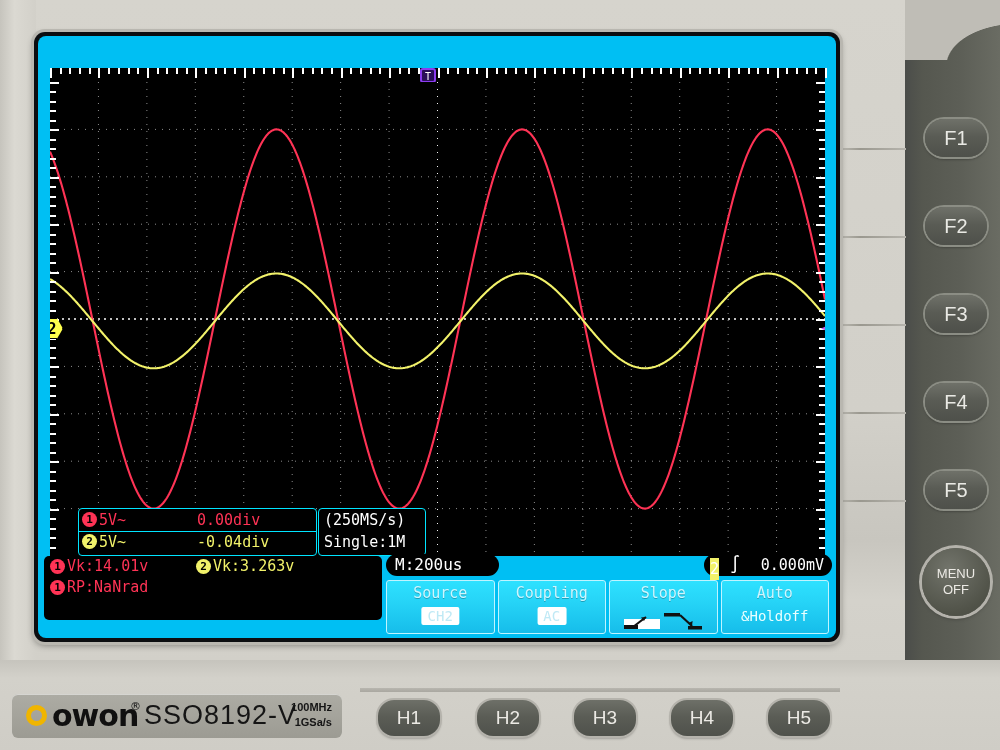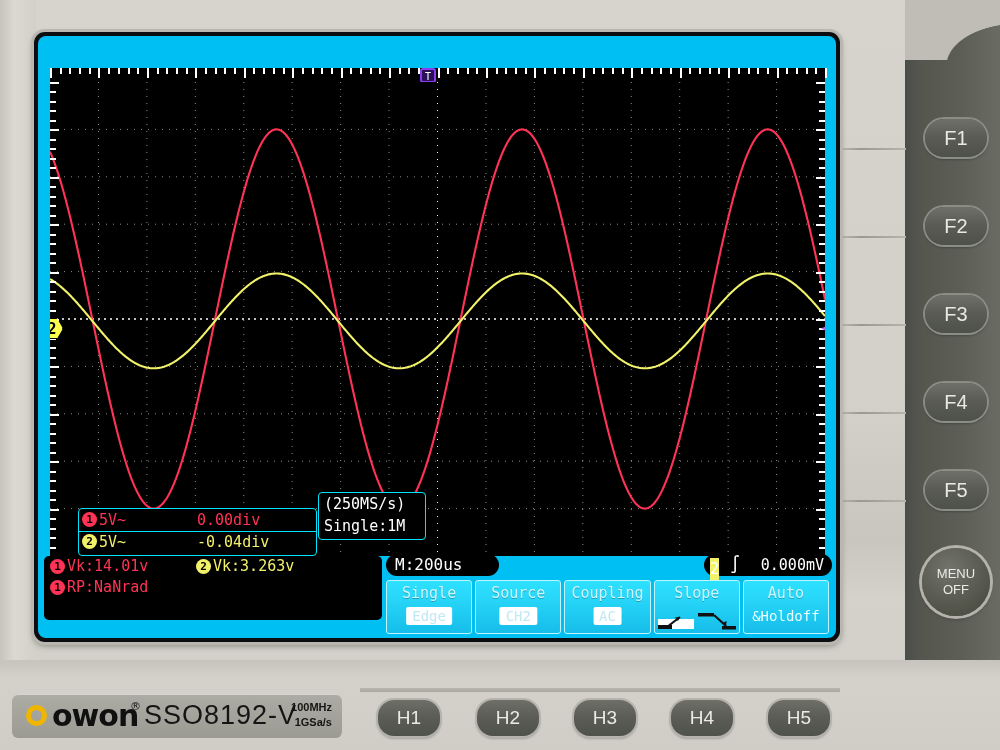--- a/index.html
+++ b/index.html
@@ -101,21 +101,21 @@
   }
   
   #ch-box{position:absolute;left:40px;top:472px;width:237px;height:46px;
     border:1px solid #00e5ff;background:#000;border-radius:4px;}
   .chrow{position:relative;height:22px;line-height:22px;font-size:15px;}
   .chrow .cbadge{position:absolute;left:3px;top:3px;width:15px;height:15px;border-radius:50%;
     font-size:11px;line-height:15px;text-align:center;color:#000;font-weight:bold;}
   .chrow .volts{position:absolute;left:20px;}
   .chrow .divs{position:absolute;left:118px;}
   #ch-box .sep{position:absolute;left:0;top:22px;width:237px;height:1px;background:#00e5ff;}
-  #rate-box{position:absolute;left:280px;top:456px;width:106px;height:46px;
+  #rate-box{position:absolute;left:280px;top:472px;width:106px;height:46px;
     border:1px solid #00e5ff;background:#000;border-radius:4px;color:#fff;font-size:15px;}
   #rate-box div{height:22px;line-height:22px;padding-left:5px;}
   
   #meas{position:absolute;left:6px;top:520px;width:338px;height:64px;background:#000;border-radius:5px;}
   .mrow{position:relative;height:21px;line-height:21px;font-size:15px;}
   .mcell{position:absolute;}
   .mcell .mbadge{display:inline-block;width:15px;height:15px;border-radius:50%;font-size:11px;
     line-height:15px;text-align:center;color:#000;font-weight:bold;vertical-align:middle;
     margin-right:2px;}
   .c1{background:#ff3355;}
@@ -463,24 +463,20 @@
     <div id="timebase">M:200us</div>
 
     <div id="trigv">
       <span class="mbadge c2">2</span>
       <span class="sym">∫</span>
       <span>0.000mV</span>
     </div>
 
     <div id="menu">
           <div class="mbtn">
-            <div class="ttl">Single</div>
-            <div class="val">Edge</div>
-          </div>
-          <div class="mbtn">
             <div class="ttl">Source</div>
             <div class="val">CH2</div>
           </div>
           <div class="mbtn">
             <div class="ttl">Coupling</div>
             <div class="val">AC</div>
           </div>
           <div class="mbtn">
             <div class="ttl">Slope</div>
             <svg id="slope-gfx" viewBox="0 0 78 25">

